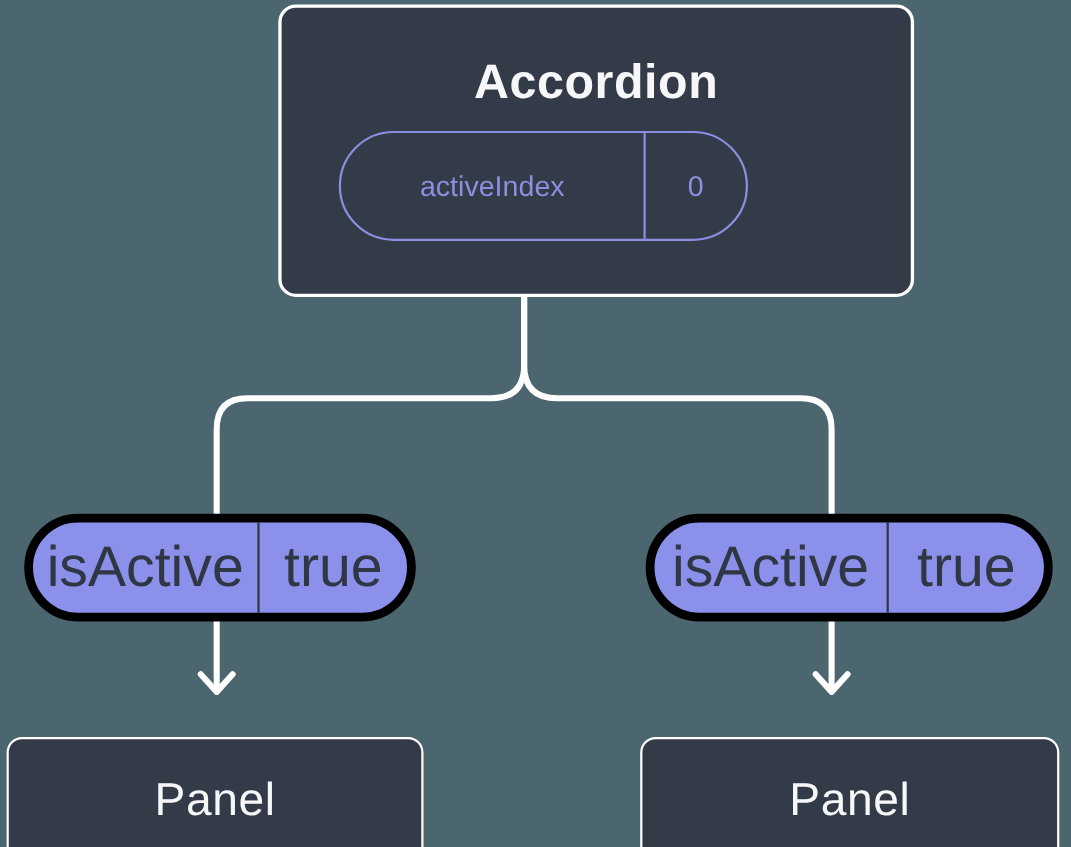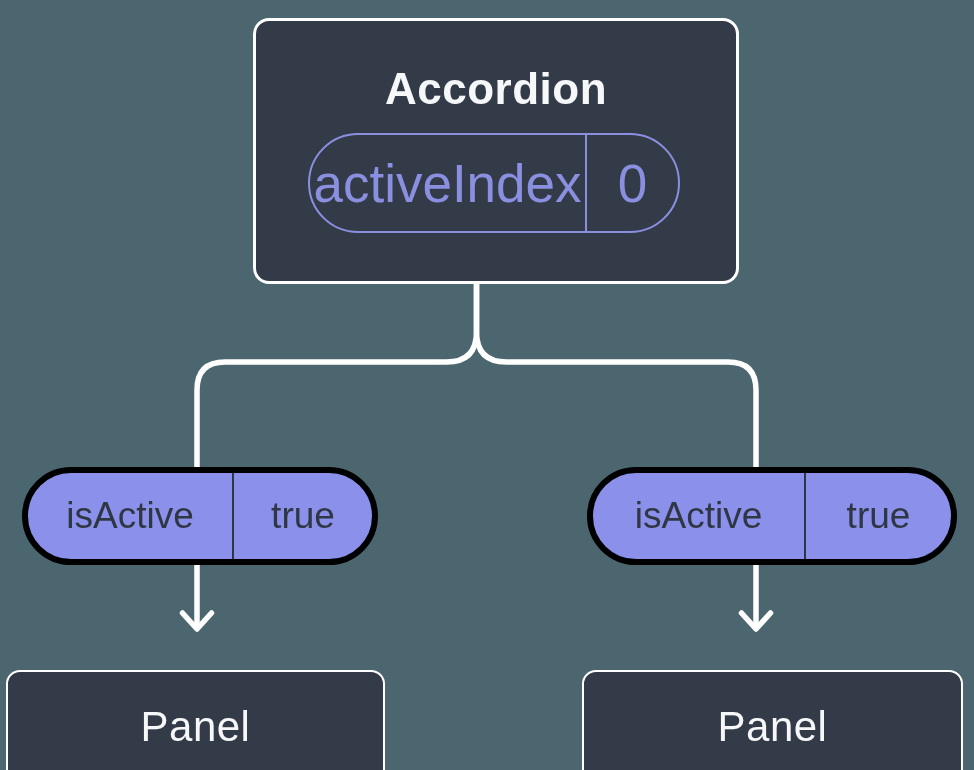--- a/index.html
+++ b/index.html
@@ -22,22 +22,22 @@
   }
   .node {
     position: absolute;
     background: #343b48;
     border: 3px solid #ffffff;
     box-sizing: border-box;
     z-index: 2;
   }
   .accordion-node {
     left: 253px;
-    top: 18px;
-    width: 486px;
+    top: 4px;
+    width: 578px;
     height: 266px;
     border-radius: 16px;
   }
   .accordion-title {
     position: absolute;
     left: 0;
     top: 40px;
     width: 100%;
     height: 56px;
     display: flex;
@@ -52,44 +52,44 @@
     position: absolute;
     left: 52px;
     top: 112px;
     width: 372px;
     height: 100px;
     border: 2.5px solid #8a8fe0;
     border-radius: 50px;
     box-sizing: border-box;
     display: flex;
     color: #8a8fe0;
-    font-size: 53px;
+    font-size: 26px;
   }
   .state-pill .cell {
     display: flex;
     align-items: center;
     justify-content: center;
     box-sizing: border-box;
   }
   .state-pill .cell-label {
     flex: 0 0 277px;
     border-right: 2.5px solid #8a8fe0;
   }
   .state-pill .cell-value { flex: 1; }
   .prop-pill {
     position: absolute;
     top: 467px;
     height: 98px;
     background: #8b90ea;
-    border: 6px solid #000000;
+    border: 8px solid #000000;
     border-radius: 49px;
     box-sizing: border-box;
     display: flex;
     color: #2f3644;
-    font-size: 37px;
+    font-size: 52px;
     z-index: 2;
   }
   .prop-pill .cell {
     display: flex;
     align-items: center;
     justify-content: center;
     box-sizing: border-box;
   }
   .prop-pill-left { left: 22px; width: 356px; }
   .prop-pill-left .cell-label { flex: 0 0 206px; border-right: 2px solid #2f3644; }

